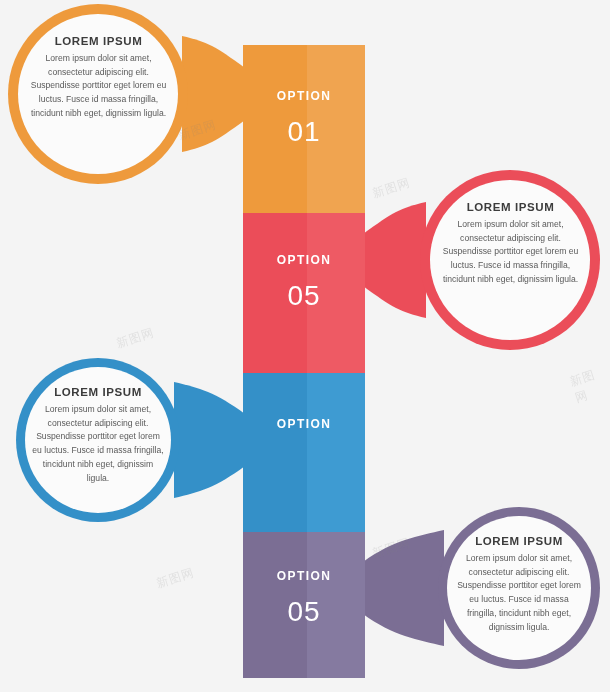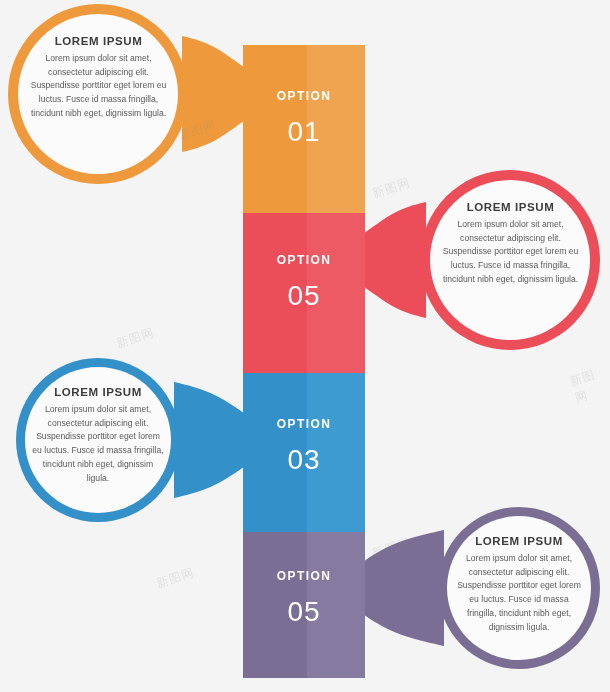--- a/index.html
+++ b/index.html
@@ -138,21 +138,20 @@
     <p class="opt-word">OPTION</p>
     <p class="opt-num">05</p>
   </div>
 
   <div class="bubble-text" id="bubble-2" style="width: 136px; left: 30px; top: 386px;">
     <p class="bubble-title">LOREM IPSUM</p>
     <p class="bubble-body">Lorem ipsum dolor sit amet, consectetur adipiscing elit. Suspendisse porttitor eget lorem eu luctus. Fusce id massa fringilla, tincidunt nibh eget, dignissim ligula.</p>
   </div>
   <div class="bar-label" id="label-2" style="top: 418px;">
     <p class="opt-word">OPTION</p>
-    <p class="opt-num">03</p>
   </div>
 
   <div class="bubble-text" id="bubble-3" style="width: 134px; left: 452px; top: 535px;">
     <p class="bubble-title">LOREM IPSUM</p>
     <p class="bubble-body">Lorem ipsum dolor sit amet, consectetur adipiscing elit. Suspendisse porttitor eget lorem eu luctus. Fusce id massa fringilla, tincidunt nibh eget, dignissim ligula.</p>
   </div>
   <div class="bar-label" id="label-3" style="top: 570px;">
     <p class="opt-word">OPTION</p>
     <p class="opt-num">05</p>
   </div>

